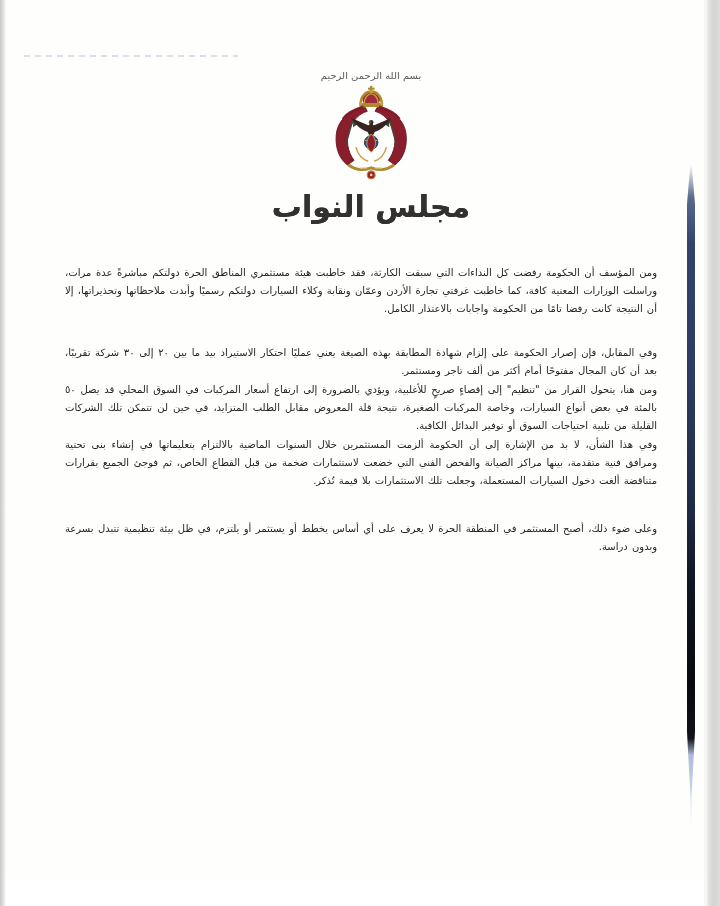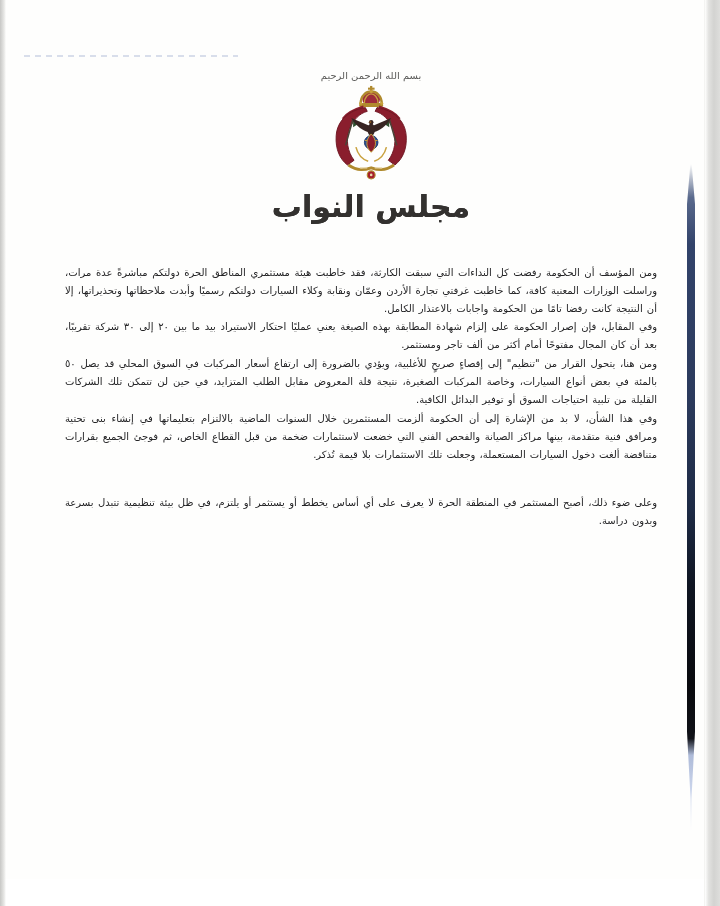--- a/index.html
+++ b/index.html
@@ -67,21 +67,21 @@
   }
   
   .doc-body {
     position: absolute; top: 264px; right: 63px; left: 65px;
     direction: rtl; text-align: justify;
     color: #232325;
     font-size: 10px; line-height: 18px;
     word-spacing: 1px;
   }
   .doc-body p { margin: 0 0 0 0; text-align-last: right; }
-  .doc-body p + p { }
+  .doc-body p + p { margin-top: 26px; }
   .doc-body p.tight { margin-top: 1px; }
   .doc-body p.roomy { margin-top: 30px; }
 </style>
 </head>
 <body>
 
 <div class="scan-page">
 
   <div class="fold-line"></div>
 

